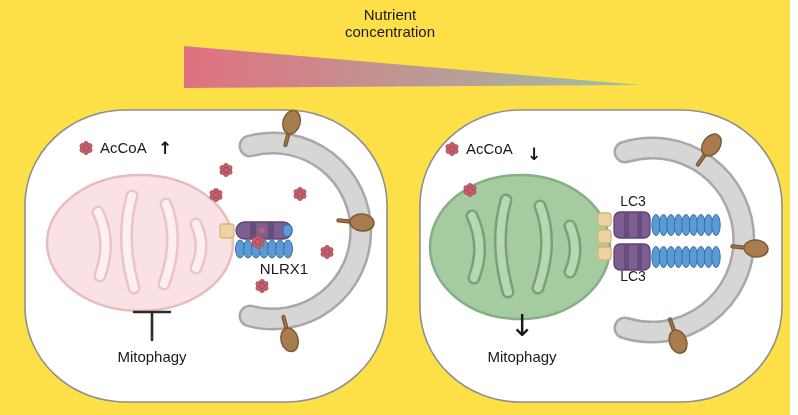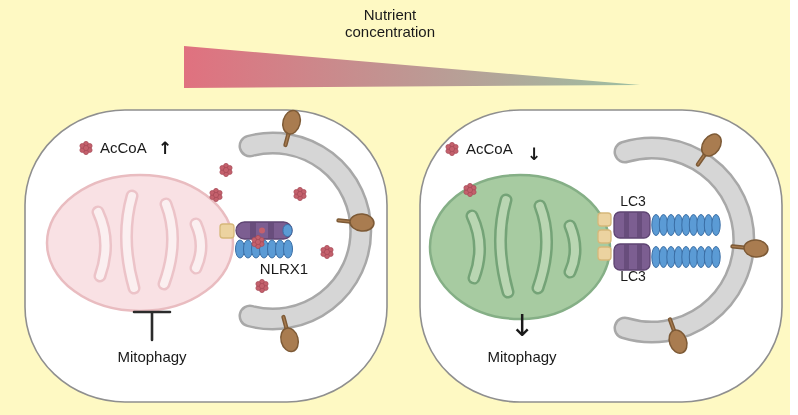--- a/index.html
+++ b/index.html
@@ -1,17 +1,17 @@
 <!DOCTYPE html>
 <html><head>
 <meta charset="utf-8">
 <style>
   html,body{margin:0;padding:0;background:#fff;}
   .canvas{
-    width:790px;height:415px;position:relative;background:#fef9c3;
+    width:790px;height:415px;position:relative;background:#fde047;
     font-family:"Liberation Sans","DejaVu Sans",sans-serif;
     overflow:hidden;
   }
   svg{display:block;}
   text{
     font-family:"Liberation Sans","DejaVu Sans",sans-serif;
     fill:#1a1a1a;
   }
   .lbl{font-size:15px;}
   .lbl-sm{font-size:14px;}

